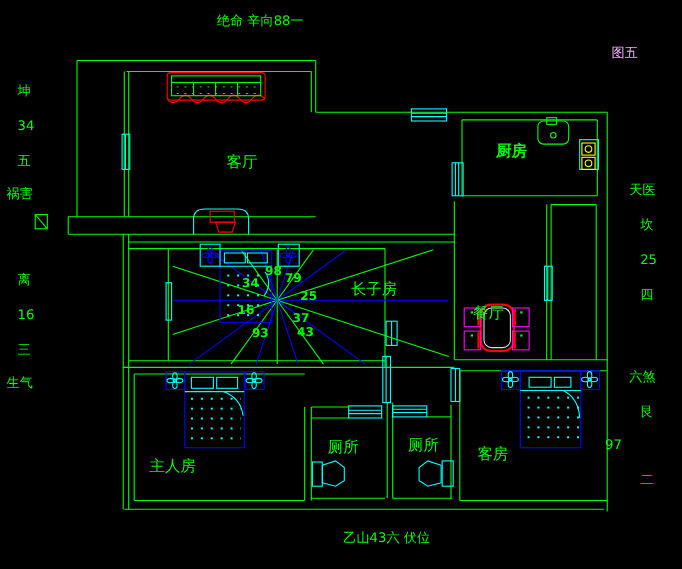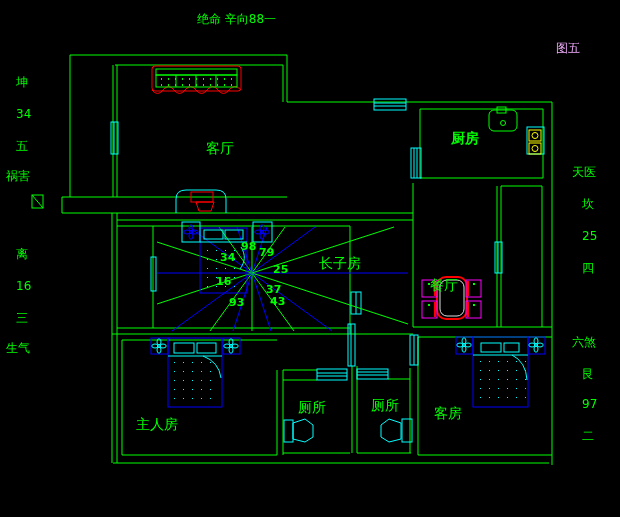--- a/index.html
+++ b/index.html
@@ -255,23 +255,24 @@
   <div class="lbl" style="left:16px;top:280px;">16</div>
   <div class="lbl" style="left:16px;top:312px;">三</div>
   <div class="lbl" style="left:6px;top:342px;">生气</div>
 
   <div class="lbl" style="left:572px;top:166px;">天医</div>
   <div class="lbl" style="left:582px;top:198px;">坎</div>
   <div class="lbl" style="left:582px;top:230px;">25</div>
   <div class="lbl" style="left:582px;top:262px;">四</div>
   <div class="lbl" style="left:572px;top:336px;">六煞</div>
   <div class="lbl" style="left:582px;top:368px;">艮</div>
-  <div class="lbl" style="left:582px;top:398px;">97</div>
+  <div class="lbl" style="left:550px;top:398px;">97</div>
   <div class="lbl" style="left:582px;top:430px;">二</div>
 
+  <div class="lbl" style="left:312px;top:483px;">乙山43六 伏位</div>
 
   <div class="lbl room" style="left:206px;top:141px;">客厅</div>
   <div class="lbl room" style="left:451px;top:131px;font-weight:bold;">厨房</div>
   <div class="lbl room" style="left:430px;top:245px;margin-top:33px;">餐厅</div>
   <div class="lbl room" style="left:287px;top:256px;margin-left:32px;">长子房</div>
   <div class="lbl room" style="left:136px;top:417px;">主人房</div>
   <div class="lbl room" style="left:298px;top:400px;">厕所</div>
   <div class="lbl room" style="left:371px;top:398px;">厕所</div>
   <div class="lbl room" style="left:434px;top:406px;">客房</div>
 

